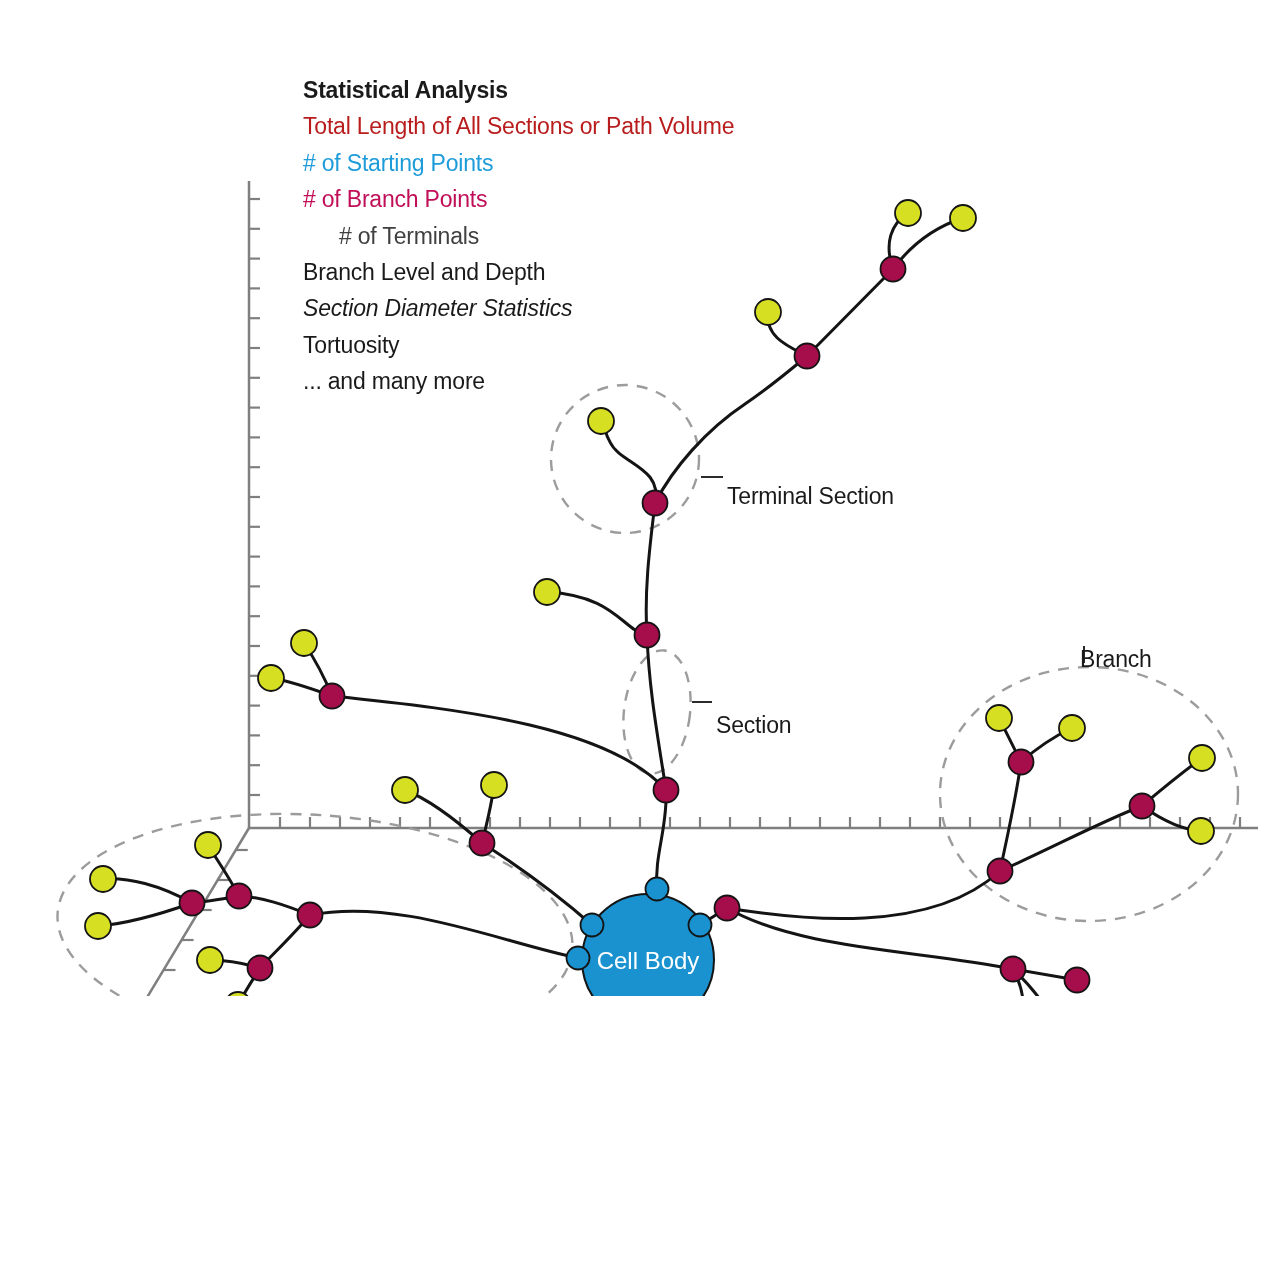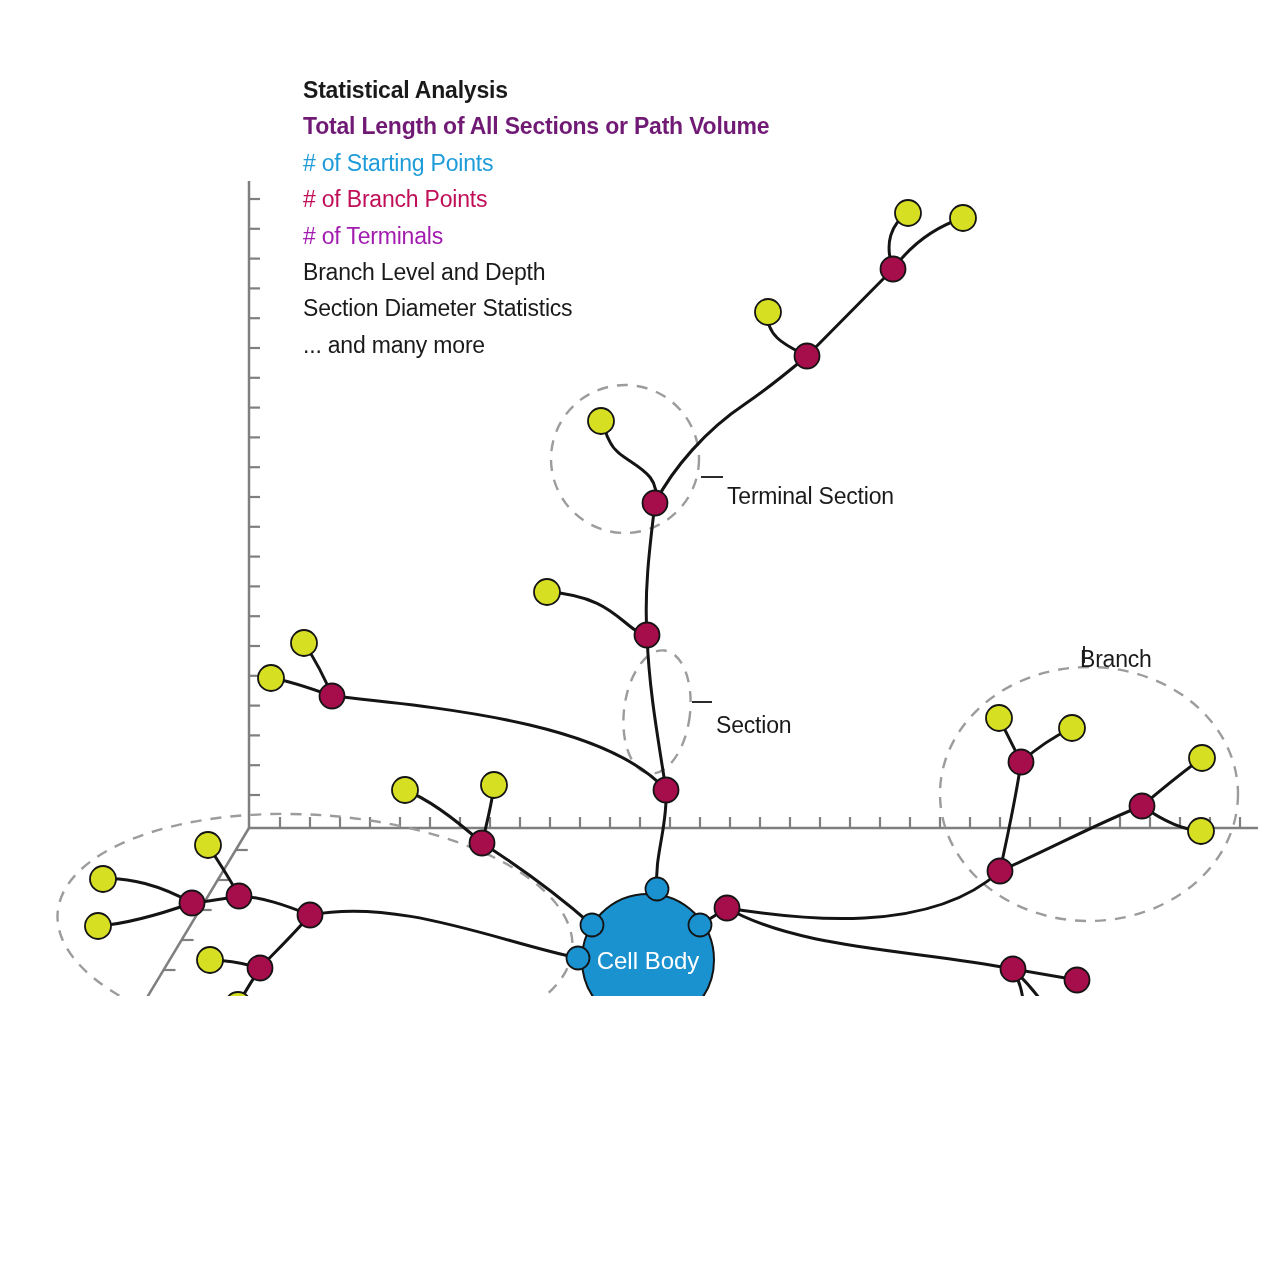--- a/index.html
+++ b/index.html
@@ -169,26 +169,27 @@
       <circle cx="999" cy="718" r="13" fill="#D7DF23" stroke="#141414" stroke-width="1.8"></circle>
       <circle cx="1072" cy="728" r="13" fill="#D7DF23" stroke="#141414" stroke-width="1.8"></circle>
       <circle cx="1202" cy="758" r="13" fill="#D7DF23" stroke="#141414" stroke-width="1.8"></circle>
       <circle cx="1201" cy="831" r="13" fill="#D7DF23" stroke="#141414" stroke-width="1.8"></circle>
       <circle cx="1008" cy="1052" r="13" fill="#D7DF23" stroke="#141414" stroke-width="1.8"></circle>
       <circle cx="1062" cy="1053" r="13" fill="#D7DF23" stroke="#141414" stroke-width="1.8"></circle>
     </svg>
 
   <div class="stats">
       <div style="color: rgb(26, 26, 26); font-weight: bold;">Statistical Analysis</div>
-      <div style="color: #701a75; font-weight: bold;">Total Length of All Sections or Path Volume</div>
+      <div style="color: #b91c1c; font-weight: normal;">Total Length of All Sections or Path Volume</div>
       <div style="color: rgb(30, 156, 217); font-weight: normal;"># of Starting Points</div>
       <div style="color: rgb(192, 15, 88); font-weight: normal;"># of Branch Points</div>
-      <div style="color: #a21caf; font-weight: normal;"># of Terminals</div>
+      <div style="color: #404040; font-weight: normal; margin-left: 36px;"># of Terminals</div>
       <div style="color: rgb(26, 26, 26); font-weight: normal;">Branch Level and Depth</div>
-      <div style="color: rgb(26, 26, 26); font-weight: normal;">Section Diameter Statistics</div>
+      <div style="color: rgb(26, 26, 26); font-weight: normal; font-style: italic;">Section Diameter Statistics</div>
+      <div style="color: rgb(26, 26, 26); font-weight: normal;">Tortuosity</div>
       <div style="color: rgb(26, 26, 26); font-weight: normal;">... and many more</div>
     </div>
 
   <div class="label" style="left:727px;top:459px">Terminal Section</div>
   <div class="label" style="left:716px;top:688px">Section</div>
   <div class="label" style="left:1080px;top:622px">Branch</div>
   <div class="label" style="left:347px;top:1081px">Neurite</div>
   <div class="cellbody-label" style="left:648px;top:961px">Cell Body</div>
 </div>
 

